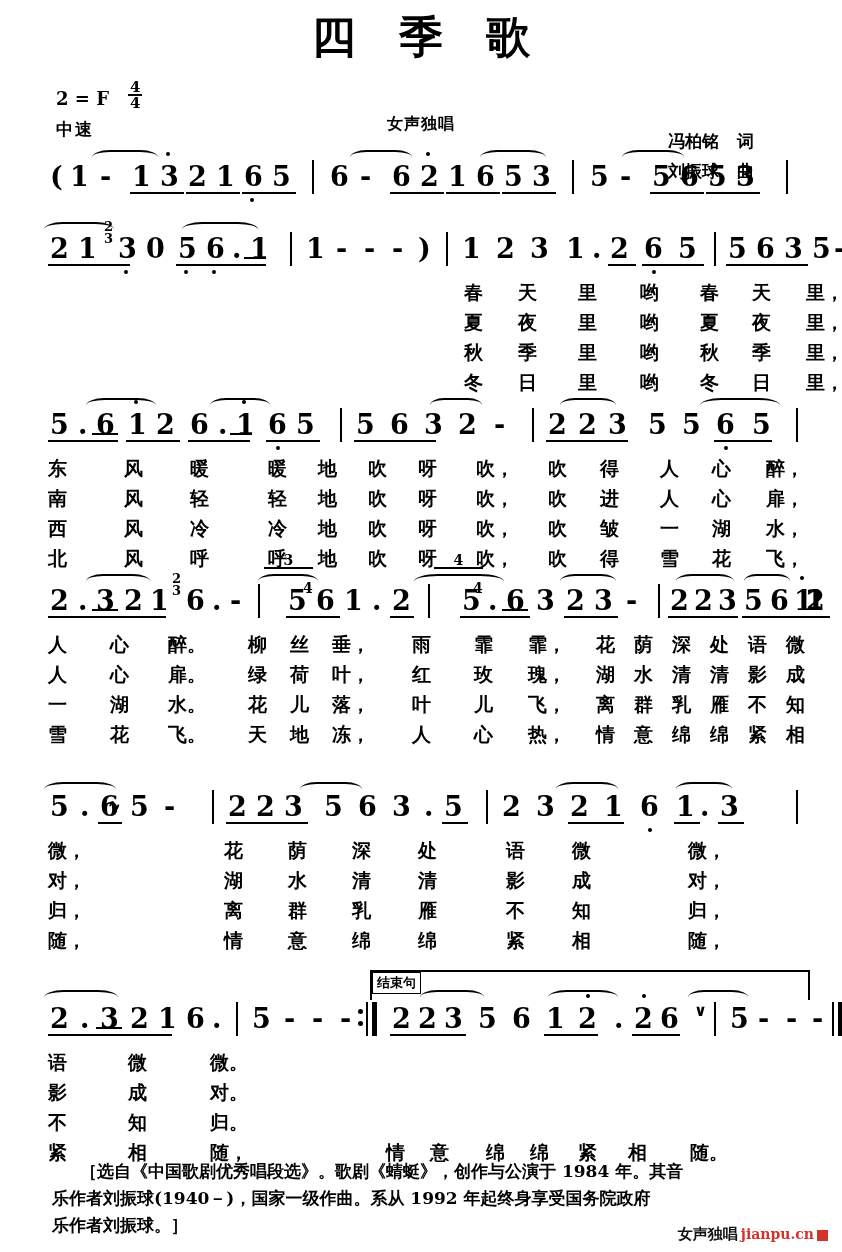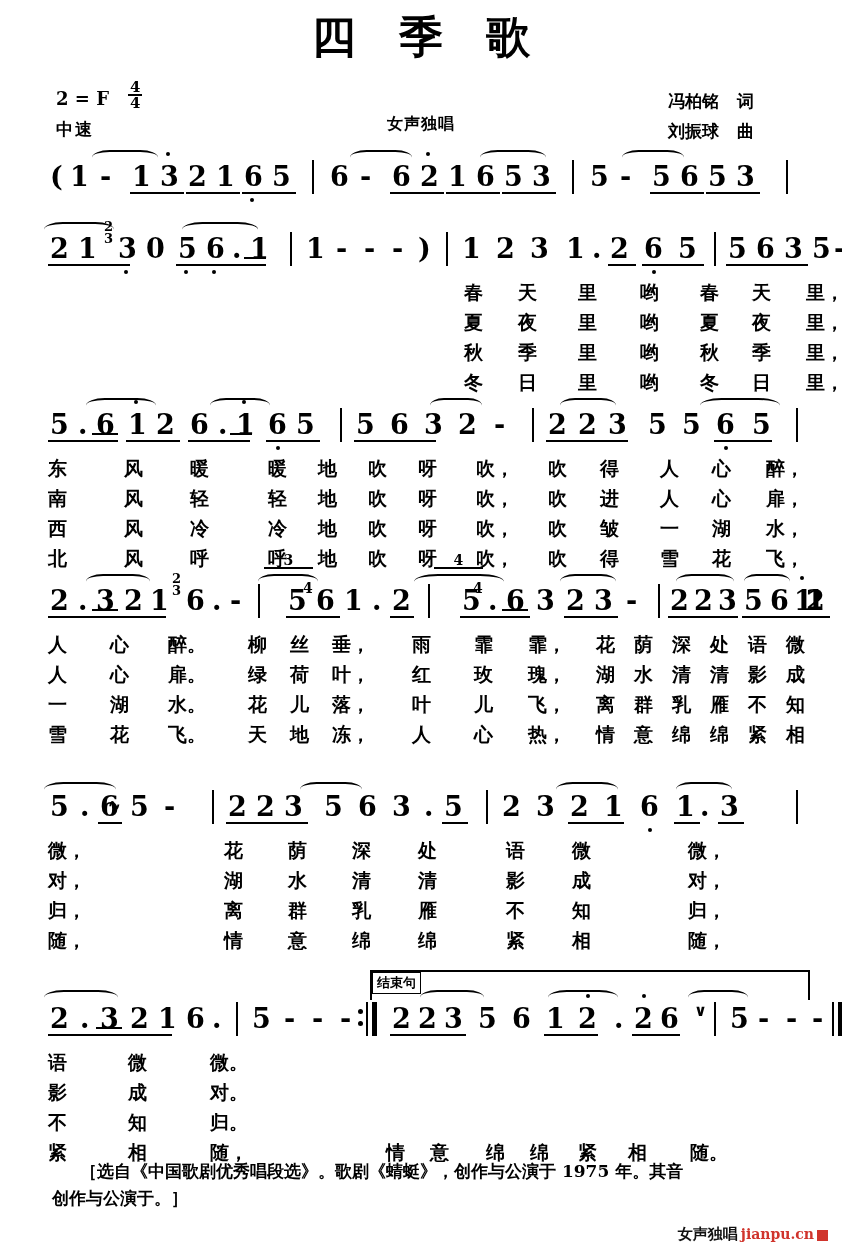--- a/index.html
+++ b/index.html
@@ -37,21 +37,21 @@
     font-family:"DejaVu Serif","Liberation Serif",serif;
     font-weight:bold;
     font-size:16px;
     letter-spacing:1px;
   }
 
   
   .credit{
     position:absolute;
     font-family:"DejaVu Serif","Liberation Serif",serif;
-    font-weight:bold;font-size:17px;
+    font-weight:bold;font-size:17px;margin-top:40px;
   }
   .credit.lyr{top:90px;left:668px;}
   .credit.comp{top:120px;left:668px;}
   .credit .role{margin-left:18px;}
 
   
   .keysig{
     position:absolute;top:88px;left:56px;
     font-family:"DejaVu Serif","Liberation Serif",serif;
     font-weight:bold;font-size:18px;
@@ -712,21 +712,22 @@
         <span style="left:486px;">绵</span>
         <span style="left:530px;">绵</span>
         <span style="left:578px;">紧</span>
         <span style="left:628px;">相</span>
         <span style="left:690px;">随。</span>
       </div>
     </div>
   </div>
 
   <div class="footnote">
-    <p style="text-indent:28px;">［选自《中国歌剧优秀唱段选》。歌剧《蜻蜓》，创作与公演于 1975 年。其音</p>
-    <p>创作与公演于。］</p>
+    <p style="text-indent:28px;">［选自《中国歌剧优秀唱段选》。歌剧《蜻蜓》，创作与公演于 1984 年。其音</p>
+    <p>乐作者刘振球(1940－)，国家一级作曲。系从 1992 年起终身享受国务院政府</p>
+    <p>乐作者刘振球。］</p>
   </div>
 
   <div class="wm">
     <span class="cn">女声独唱</span><span class="en">jianpu.cn</span><span class="sq"></span>
   </div>
 
 </div>
 
 </body></html>

